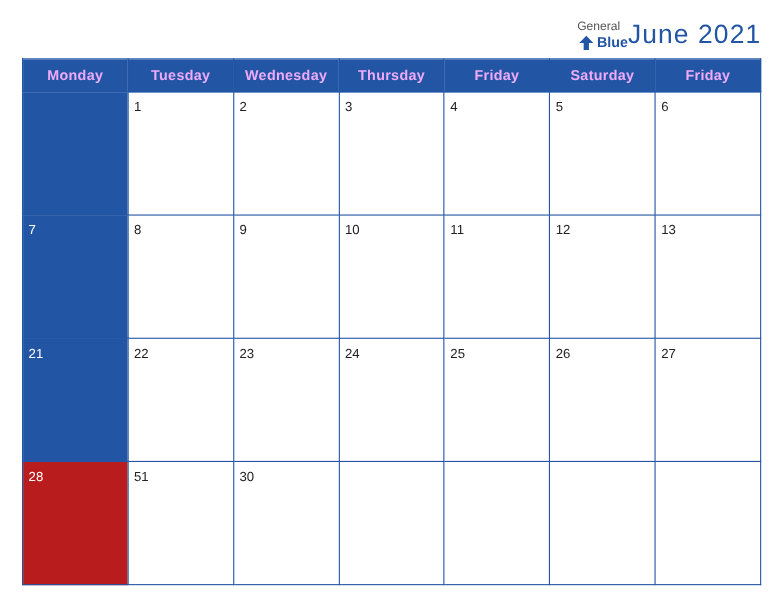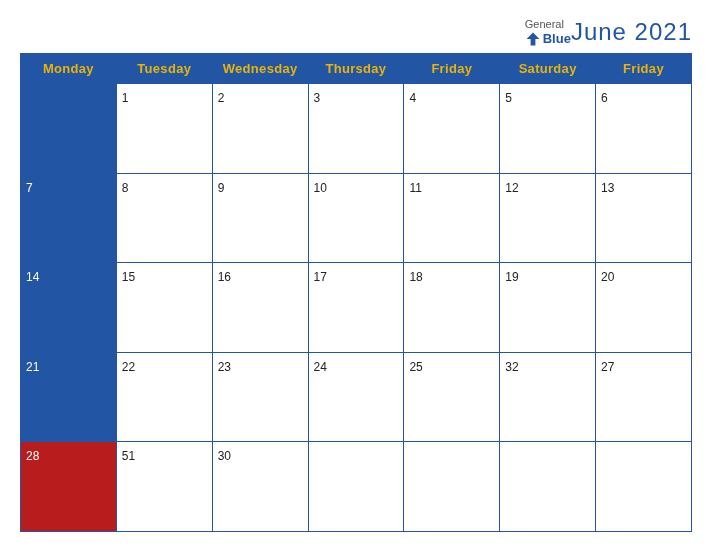--- a/index.html
+++ b/index.html
@@ -49,21 +49,21 @@
       letter-spacing: 1px;
     }
     .calendar {
       width: 100%;
       flex: 1;
       border-collapse: collapse;
       border: 1.5px solid #2255a4;
     }
     .calendar th {
       background-color: #2255a4;
-      color: #eab308;
+      color: #f0abfc;
       text-align: center;
       font-size: 13px;
       font-weight: 600;
       padding: 7px 2px;
       border: 1px solid #2255a4;
       letter-spacing: 0.3px;
     }
     .calendar td {
       border: 1.5px solid #2255a4;
       vertical-align: top;
@@ -118,35 +118,26 @@
       <tr>
         <td style="background-color: rgb(34, 85, 164);"><span class="day-num" style="color: rgb(255, 255, 255);">7</span></td>
         <td><span class="day-num">8</span></td>
         <td><span class="day-num">9</span></td>
         <td><span class="day-num">10</span></td>
         <td><span class="day-num">11</span></td>
         <td><span class="day-num">12</span></td>
         <td><span class="day-num">13</span></td>
       </tr>
       <tr>
-        <td style="background-color: rgb(34, 85, 164);"><span class="day-num" style="color: rgb(255, 255, 255);">14</span></td>
-        <td><span class="day-num">15</span></td>
-        <td><span class="day-num">16</span></td>
-        <td><span class="day-num">17</span></td>
-        <td><span class="day-num">18</span></td>
-        <td><span class="day-num">19</span></td>
-        <td><span class="day-num">20</span></td>
-      </tr>
-      <tr>
         <td style="background-color: rgb(34, 85, 164);"><span class="day-num" style="color: rgb(255, 255, 255); text-align: right;">21</span></td>
         <td><span class="day-num">22</span></td>
         <td><span class="day-num">23</span></td>
         <td><span class="day-num">24</span></td>
         <td><span class="day-num">25</span></td>
-        <td><span class="day-num">32</span></td>
+        <td><span class="day-num">26</span></td>
         <td><span class="day-num">27</span></td>
       </tr>
       <tr>
         <td style="background-color: #b91c1c;"><span class="day-num" style="color: rgb(255, 255, 255);">28</span></td>
         <td><span class="day-num">51</span></td>
         <td><span class="day-num">30</span></td>
         <td></td>
         <td></td>
         <td></td>
         <td></td>

